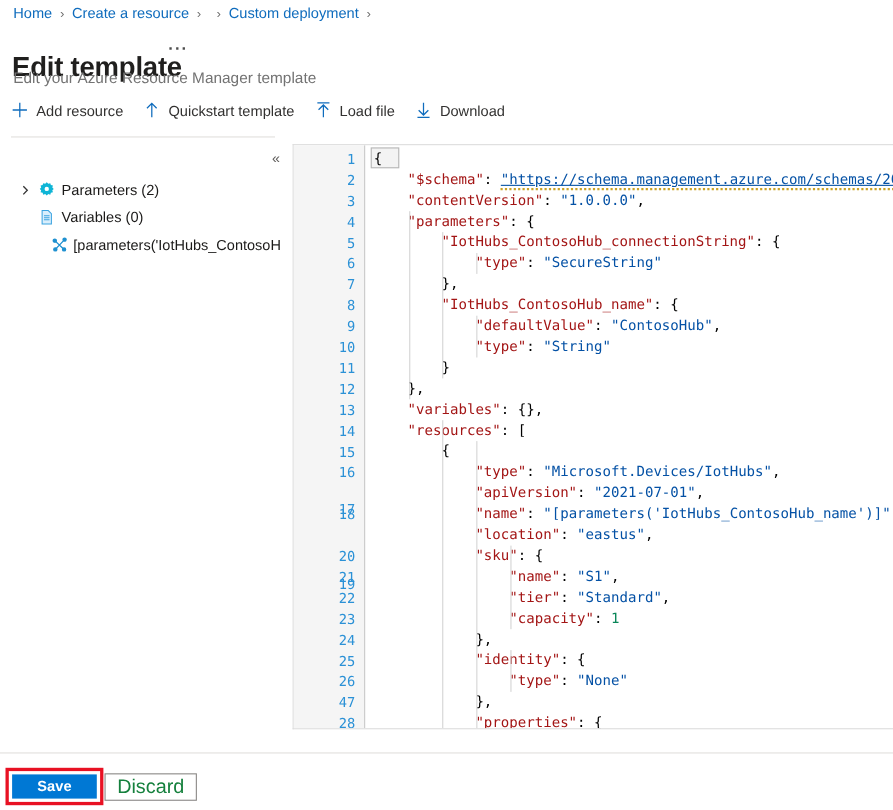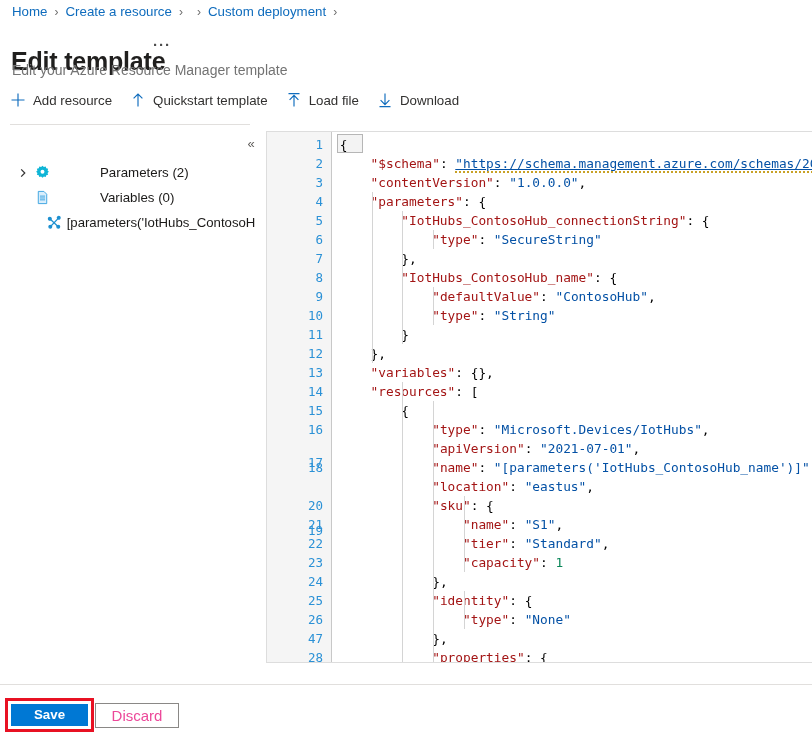--- a/index.html
+++ b/index.html
@@ -54,21 +54,21 @@
   }
 
   
   .tree { position: absolute; left: 0px; top: 160px; width: 255px; }
   .tree-row {
     display: flex; align-items: center; height: 25px;
     font-size: 13.3px; color: #1b1a19; cursor: pointer; padding-left: 18px;
   }
   .tw { width: 15px; display:inline-flex; align-items:center; color:#333; font-size:11px; }
   .ticon { width: 19px; display:inline-flex; align-items:center; justify-content:center; margin-right:4px; }
-  .tlabel { white-space: nowrap; margin-left: 44px; }
+  .tlabel { white-space: nowrap; }
   .tree-child {
     display:flex; align-items:flex-start; padding-left: 46px; margin-top: 4px;
     font-size: 13.2px; color:#1b1a19; cursor:pointer; line-height:17px;
     height: 36px; overflow: hidden;
   }
   .tree-child .ticon { margin-top:1px; }
   .tchild-text { white-space: nowrap; overflow:hidden; width: 215px; }
 
   .collapse-btn {
     position:absolute; left:243px; top:136px; width:16px; height:16px;
@@ -132,22 +132,22 @@
     border: 3px solid #e81123; background:#fff;
   }
   .btn-save {
     position:absolute; left:11px; top:704px; width:77px; height:22px;
     background:#0078d4; color:#ffffff; border:none;
     font-family:"Liberation Sans", sans-serif; font-size:13.3px; font-weight:700;
     cursor:pointer; padding:0; line-height:22px;
   }
   .btn-discard {
     position:absolute; left:95px; top:703px; width:84px; height:25px;
-    background:#ffffff; color:#ec4899; border:1px solid #8a8886;
-    font-family:"Liberation Sans", sans-serif; font-size:15px;
+    background:#ffffff; color:#15803d; border:1px solid #8a8886;
+    font-family:"Liberation Sans", sans-serif; font-size:18px;
     cursor:pointer; padding:0; line-height:23px;
   }
 </style>
 </head>
 <body>
 
 <div id="root">
 
   <nav class="breadcrumb" id="breadcrumb">
       <span class="crumb">Home</span>

